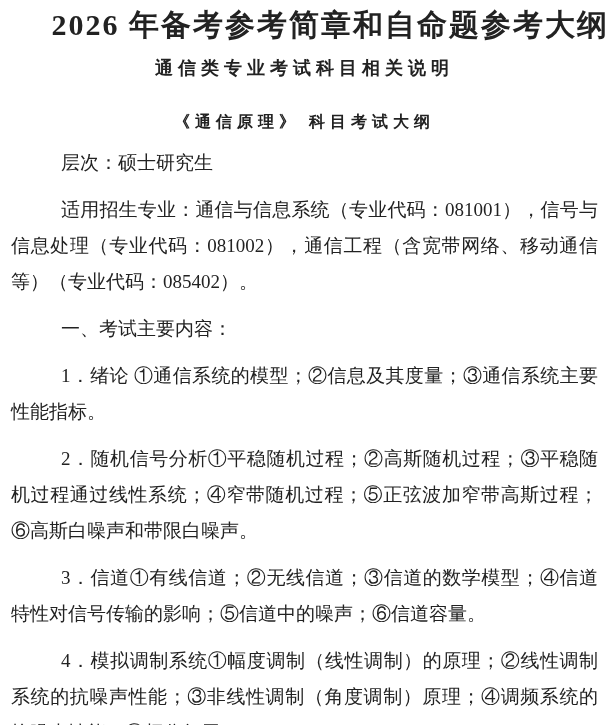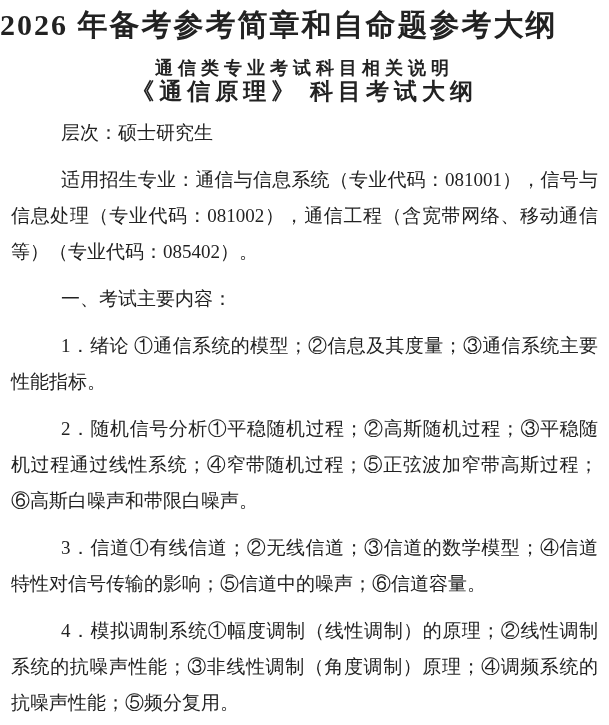--- a/index.html
+++ b/index.html
@@ -12,38 +12,39 @@
     width: 609px;
     height: 725px;
     background: #ffffff;
     color: #222222;
     font-family: "Liberation Serif", "DejaVu Serif", serif;
     overflow: hidden;
     box-sizing: border-box;
   }
   .doc-title {
     padding-top: 7px;
-    text-align: left;
+    text-align: right;
     font-size: 30px;
     line-height: 35px;
     font-weight: bold;
     letter-spacing: 2px;
     white-space: nowrap;
   }
   .doc-subtitle {
     margin-top: 15px;
     text-align: center;
     font-size: 18px;
     line-height: 23px;
     font-weight: bold;
     letter-spacing: 5px;
   }
   .section-heading {
+    margin-top: 30px;
     text-align: center;
-    font-size: 23px;
+    font-size: 16px;
     line-height: 24px;
     font-weight: bold;
     letter-spacing: 5px;
   }
   .doc-body {
     margin-top: 6px;
     font-size: 19px;
     line-height: 36px;
     text-align: justify;
   }

